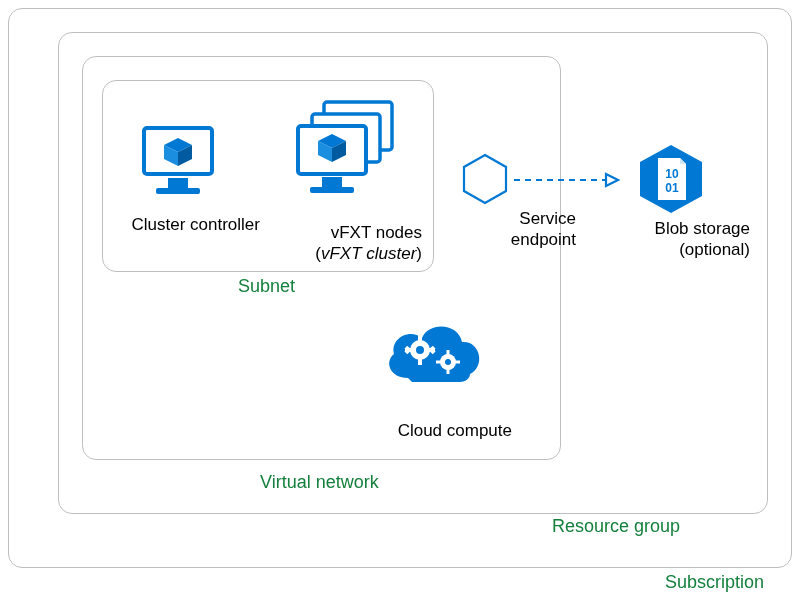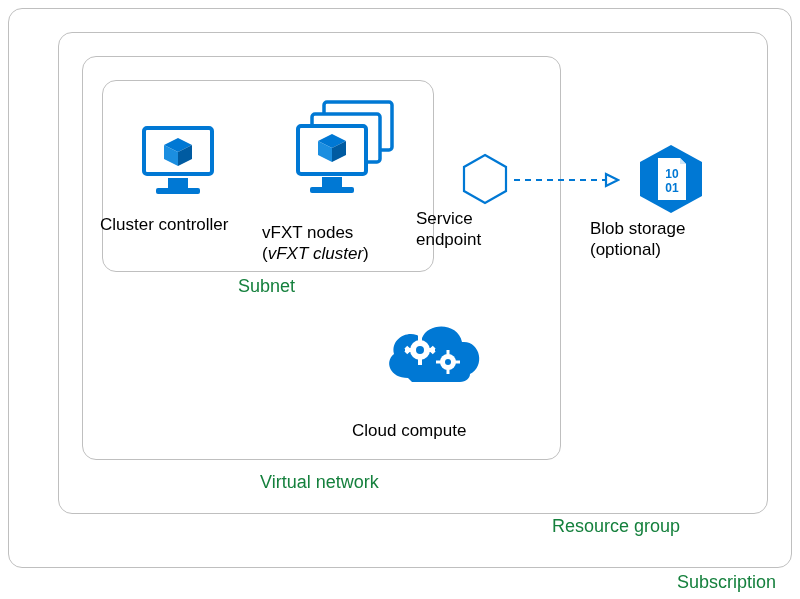--- a/index.html
+++ b/index.html
@@ -18,35 +18,35 @@
     border-radius: 14px;
     background: transparent;
   }
   .box-label {
     position: absolute;
     color: #15803d;
     font-size: 18px;
   }
   .node-label {
     position: absolute;
-    text-align: left;
+    text-align: right;
     color: #000;
     font-size: 17px;
     line-height: 1.25;
     width: 160px;
   }
   .italic { font-style: italic; }
   .icon { position: absolute; }
   svg { display: block; }
 </style>
 </head>
 <body>
 
 <div class="box" style="left:8px; top:8px; width:784px; height:560px;"></div>
-<div class="box-label" style="right:24px; top:572px;">Subscription</div>
+<div class="box-label" style="right:36px; top:572px;">Subscription</div>
 
 <div class="box" style="left:58px; top:32px; width:710px; height:482px;"></div>
 <div class="box-label" style="left:552px; top:516px;">Resource group</div>
 
 <div class="box" style="left:82px; top:56px; width:479px; height:404px;"></div>
 <div class="box-label" style="left:260px; top:472px;">Virtual network</div>
 
 <div class="box" style="left:102px; top:80px; width:332px; height:192px;"></div>
 <div class="box-label" style="left:238px; top:276px;">Subnet</div>
 

